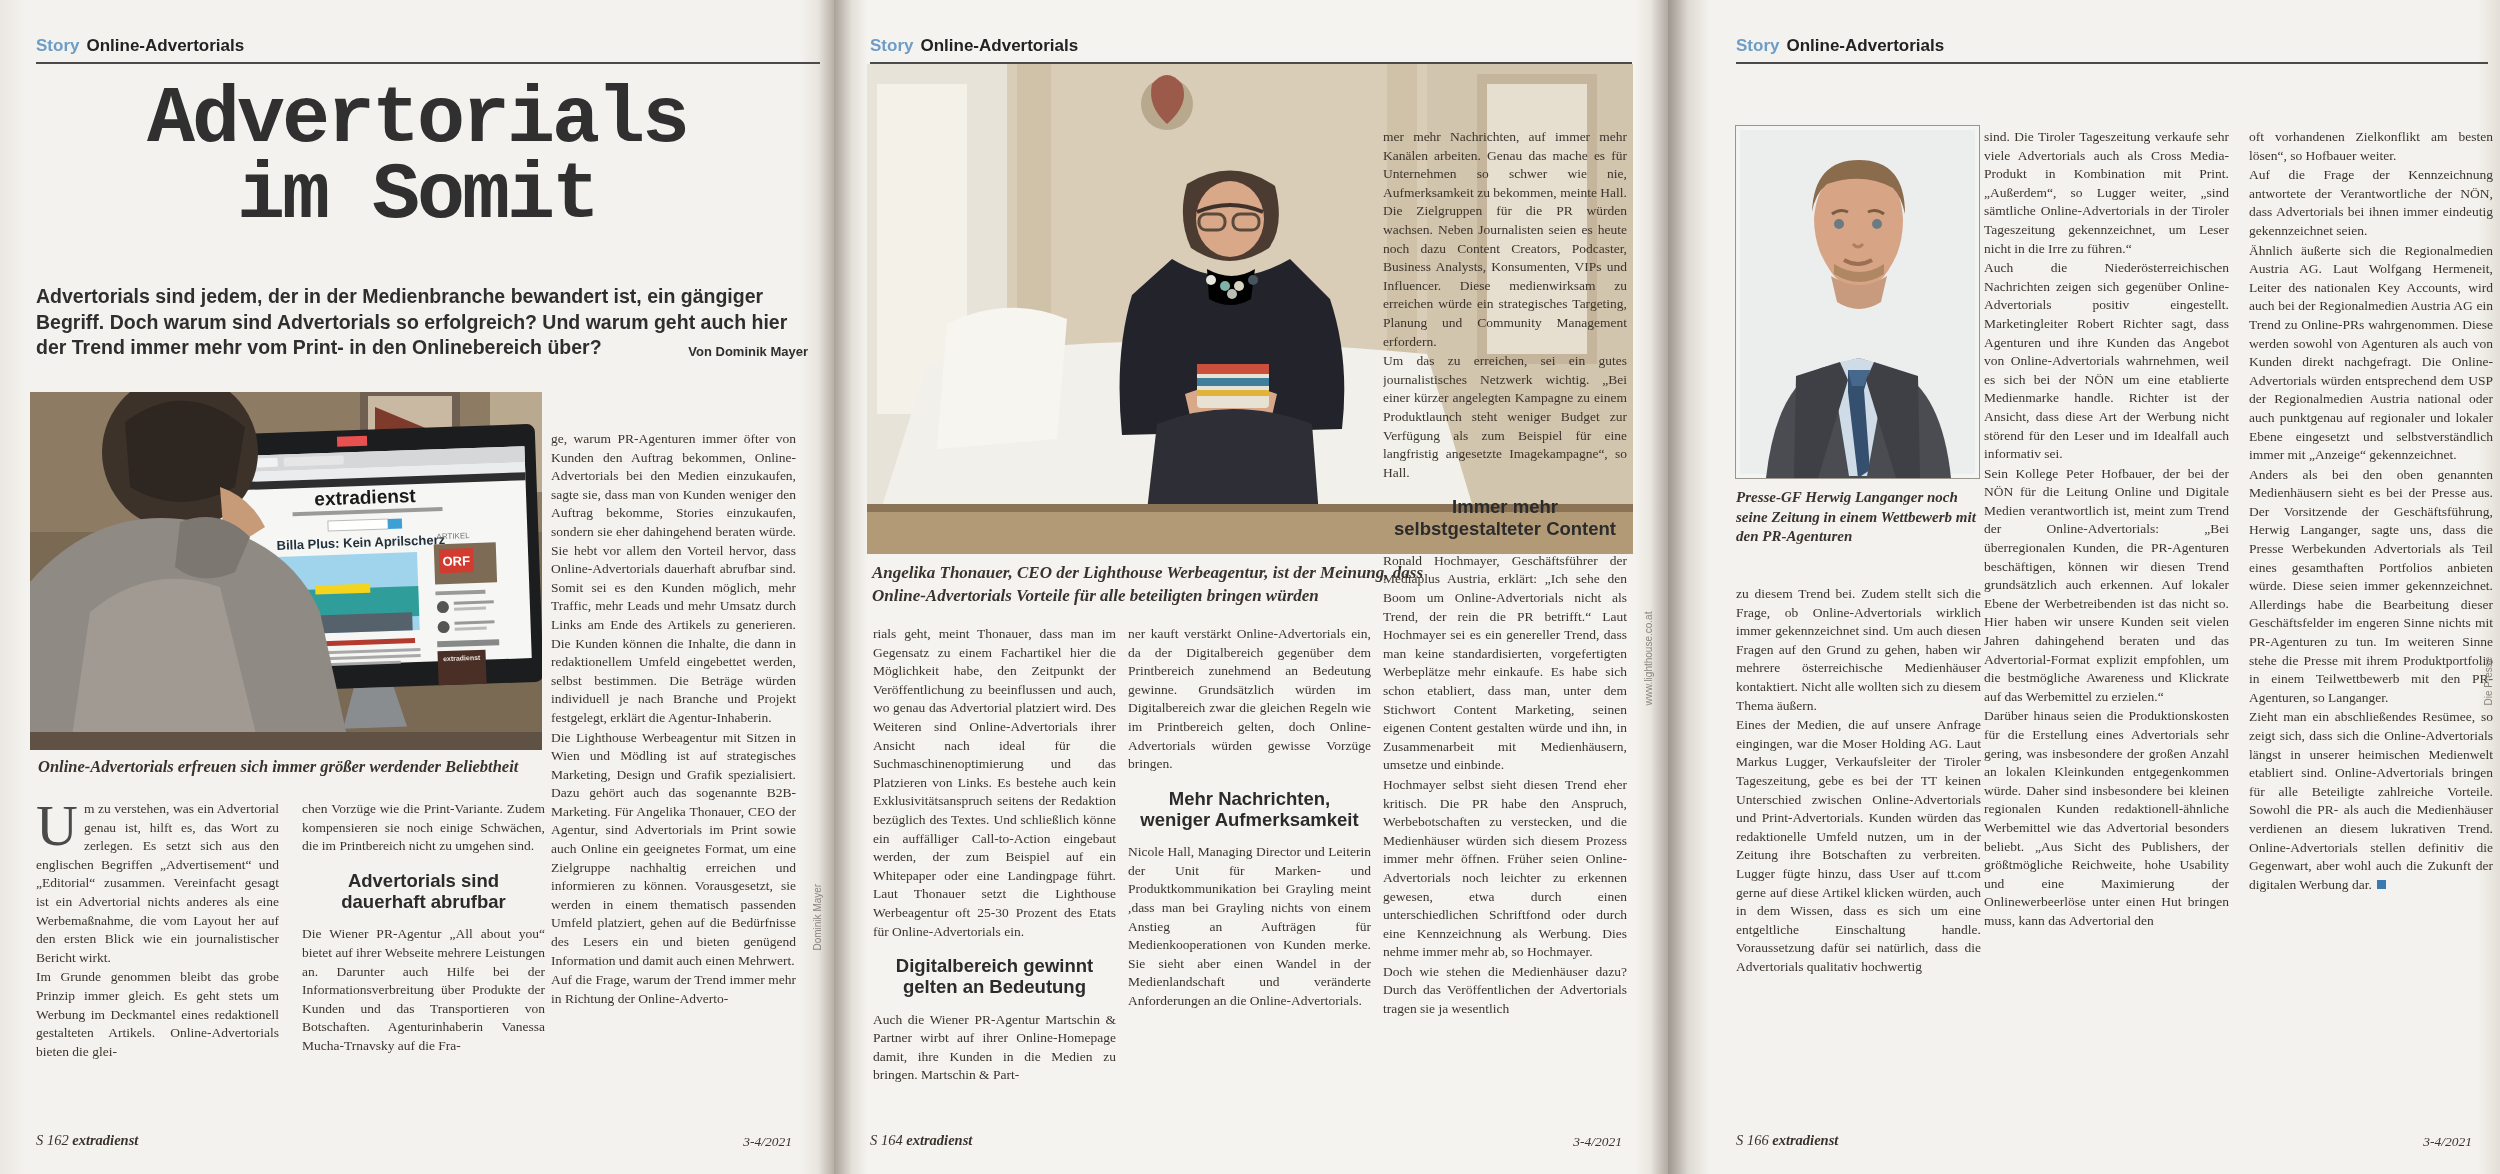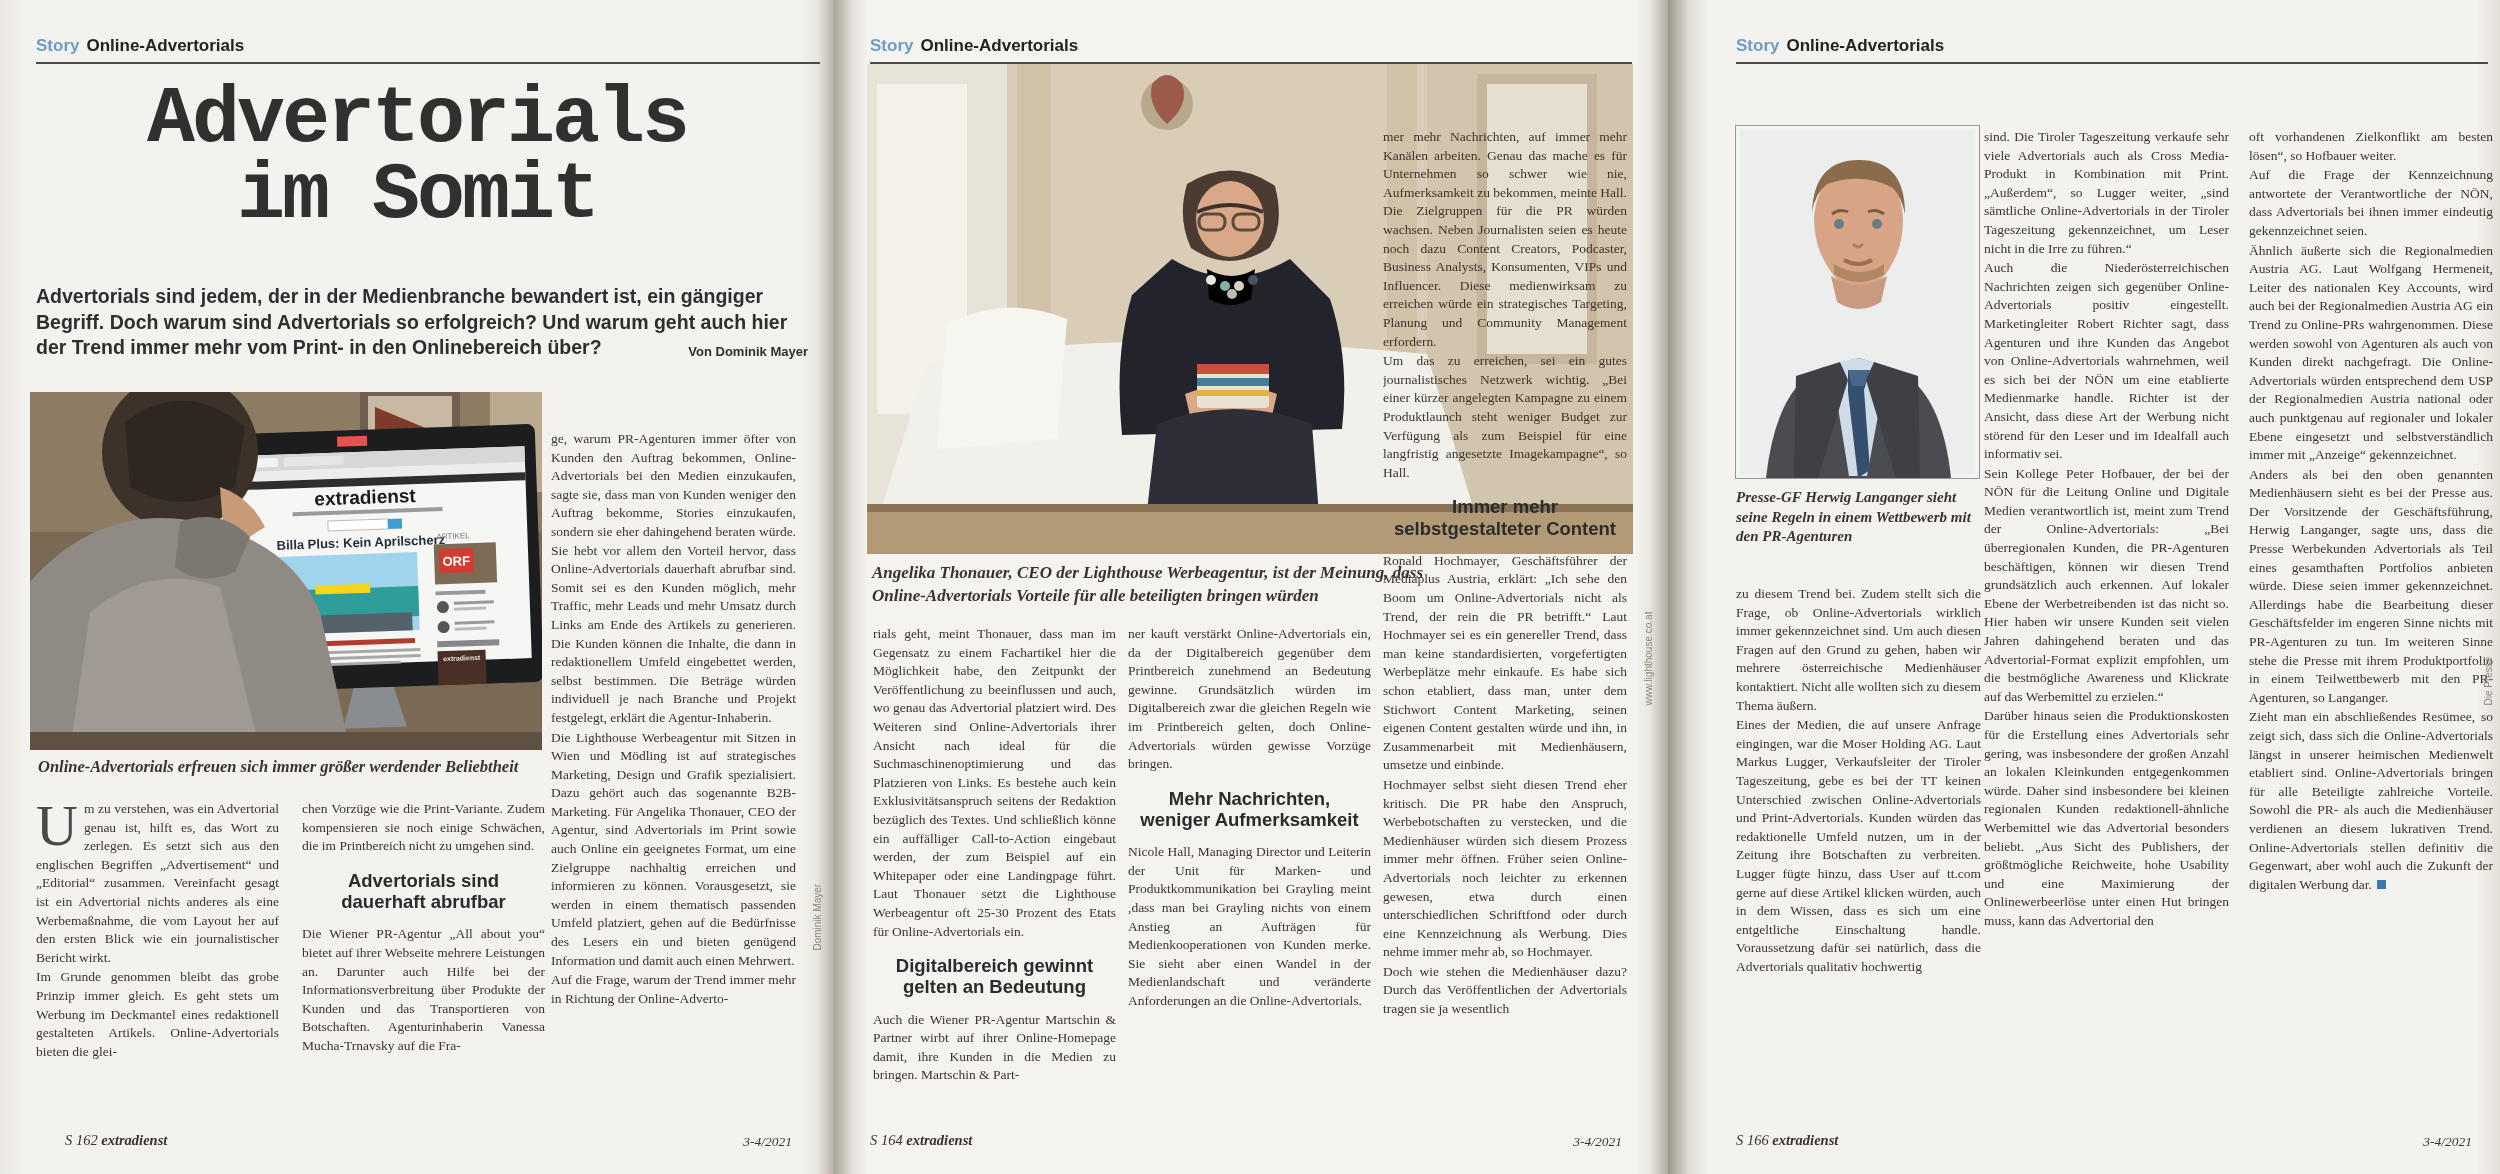--- a/index.html
+++ b/index.html
@@ -123,21 +123,21 @@
       <p>Die Wiener PR-Agentur „All about you“ bietet auf ihrer Webseite mehrere Leistungen an. Darunter auch Hilfe bei der Informationsverbreitung über Produkte der Kunden und das Transportieren von Botschaften. Agenturinhaberin Vanessa Mucha-Trnavsky auf die Fra-</p>
     </div>
     <div class="el col" style="left:551px;top:430px;width:245px;height:702px;">
       <p>ge, warum PR-Agenturen immer öfter von Kunden den Auftrag bekommen, Online-Advertorials bei den Medien einzukaufen, sagte sie, dass man von Kunden weniger den Auftrag bekomme, Stories einzukaufen, sondern sie eher dahingehend beraten würde. Sie hebt vor allem den Vorteil hervor, dass Online-Advertorials dauerhaft abrufbar sind. Somit sei es den Kunden möglich, mehr Traffic, mehr Leads und mehr Umsatz durch Links am Ende des Artikels zu generieren. Die Kunden können die Inhalte, die dann in redaktionellem Umfeld eingebettet werden, selbst bestimmen. Die Beträge würden individuell je nach Branche und Projekt festgelegt, erklärt die Agentur-Inhaberin.</p>
       <p>Die Lighthouse Werbeagentur mit Sitzen in Wien und Mödling ist auf strategisches Marketing, Design und Grafik spezialisiert. Dazu gehört auch das sogenannte B2B-Marketing. Für Angelika Thonauer, CEO der Agentur, sind Advertorials im Print sowie auch Online ein geeignetes Format, um eine Zielgruppe nachhaltig erreichen und informieren zu können. Vorausgesetzt, sie werden in einem thematisch passenden Umfeld platziert, gehen auf die Bedürfnisse des Lesers ein und bieten genügend Information und damit auch einen Mehrwert.</p>
       <p>Auf die Frage, warum der Trend immer mehr in Richtung der Online-Adverto-</p>
     </div>
 
     <div class="el vcredit" style="right:-28px;top:900px;width:90px;">Dominik Mayer</div>
 
-    <div class="el pagefooter" style="left:36px;top:1132px;margin-left:29px;">
+    <div class="el pagefooter" style="left:36px;top:1132px;">
       <span>S 162</span> <b>extradienst</b>
     </div>
     <div class="el issue" style="right:42px;top:1134px;">3-4/2021</div>
   </section>
 
   <section class="page" id="page2">
     <div class="el kicker" style="left:36px;top:36px;">
       <span class="story">Story</span><span>Online-Advertorials</span>
     </div>
     <div class="el rule" style="left:36px;top:62px;width:762px;"></div>
@@ -236,21 +236,21 @@
         <path d="M95 150 q28 18 56 0 l-6 26 q-22 14 -44 0 z" fill="#c99b7e"></path>
         <path d="M98 138 q26 16 50 0 l0 10 q-24 16 -50 0 z" fill="#b08763"></path>
         <circle cx="103" cy="98" r="5" fill="#6d7b80"></circle>
         <circle cx="141" cy="98" r="5" fill="#6d7b80"></circle>
         <path d="M96 88 q8 -6 16 -2" stroke="#7a5c40" stroke-width="3" fill="none"></path>
         <path d="M132 86 q8 -4 16 2" stroke="#7a5c40" stroke-width="3" fill="none"></path>
         <path d="M117 118 q5 6 10 0" stroke="#b07f60" stroke-width="3" fill="none"></path>
         <path d="M108 134 q14 8 28 0" stroke="#9c6f52" stroke-width="4" fill="none"></path>
       </svg>
     </div>
-    <div class="el caption cap3" style="left:68px;top:488px;width:245px;">Presse-GF Herwig Langanger sieht seine Regeln in einem Wettbewerb mit den PR-Agenturen</div>
+    <div class="el caption cap3" style="left:68px;top:488px;width:245px;">Presse-GF Herwig Langanger noch seine Zeitung in einem Wettbewerb mit den PR-Agenturen</div>
 
     <div class="el col" style="left:68px;top:585px;width:245px;height:542px;">
       <p>zu diesem Trend bei. Zudem stellt sich die Frage, ob Online-Advertorials wirklich immer gekennzeichnet sind. Um auch diesen Fragen auf den Grund zu gehen, haben wir mehrere österreichische Medienhäuser kontaktiert. Nicht alle wollten sich zu diesem Thema äußern.</p>
       <p>Eines der Medien, die auf unsere Anfrage eingingen, war die Moser Holding AG. Laut Markus Lugger, Verkaufsleiter der Tiroler Tageszeitung, gebe es bei der TT keinen Unterschied zwischen Online-Advertorials und Print-Advertorials. Kunden würden das redaktionelle Umfeld nutzen, um in der Zeitung ihre Botschaften zu verbreiten. Lugger fügte hinzu, dass User auf tt.com gerne auf diese Artikel klicken würden, auch in dem Wissen, dass es sich um eine entgeltliche Einschaltung handle. Voraussetzung dafür sei natürlich, dass die Advertorials qualitativ hochwertig</p>
     </div>
     <div class="el col" style="left:316px;top:128px;width:245px;height:999px;">
       <p>sind. Die Tiroler Tageszeitung verkaufe sehr viele Advertorials auch als Cross Media-Produkt in Kombination mit Print. „Außerdem“, so Lugger weiter, „sind sämtliche Online-Advertorials in der Tiroler Tageszeitung gekennzeichnet, um Leser nicht in die Irre zu führen.“</p>
       <p>Auch die Niederösterreichischen Nachrichten zeigen sich gegenüber Online-Advertorials positiv eingestellt. Marketingleiter Robert Richter sagt, dass Agenturen und ihre Kunden das Angebot von Online-Advertorials wahrnehmen, weil es sich bei der NÖN um eine etablierte Medienmarke handle. Richter ist der Ansicht, dass diese Art der Werbung nicht störend für den Leser und im Idealfall auch informativ sei.</p>
       <p>Sein Kollege Peter Hofbauer, der bei der NÖN für die Leitung Online und Digitale Medien verantwortlich ist, meint zum Trend der Online-Advertorials: „Bei überregionalen Kunden, die PR-Agenturen beschäftigen, können wir diesen Trend grundsätzlich auch erkennen. Auf lokaler Ebene der Werbetreibenden ist das nicht so. Hier haben wir unsere Kunden seit vielen Jahren dahingehend beraten und das Advertorial-Format explizit empfohlen, um die bestmögliche Awareness und Klickrate auf das Werbemittel zu erzielen.“</p>
       <p>Darüber hinaus seien die Produktionskosten für die Erstellung eines Advertorials sehr gering, was insbesondere der großen Anzahl an lokalen Kleinkunden entgegenkommen würde. Daher sind insbesondere bei kleinen regionalen Kunden redaktionell-ähnliche Werbemittel wie das Advertorial besonders beliebt. „Aus Sicht des Publishers, der größtmögliche Reichweite, hohe Usability und eine Maximierung der Onlinewerbeerlöse unter einen Hut bringen muss, kann das Advertorial den</p>

